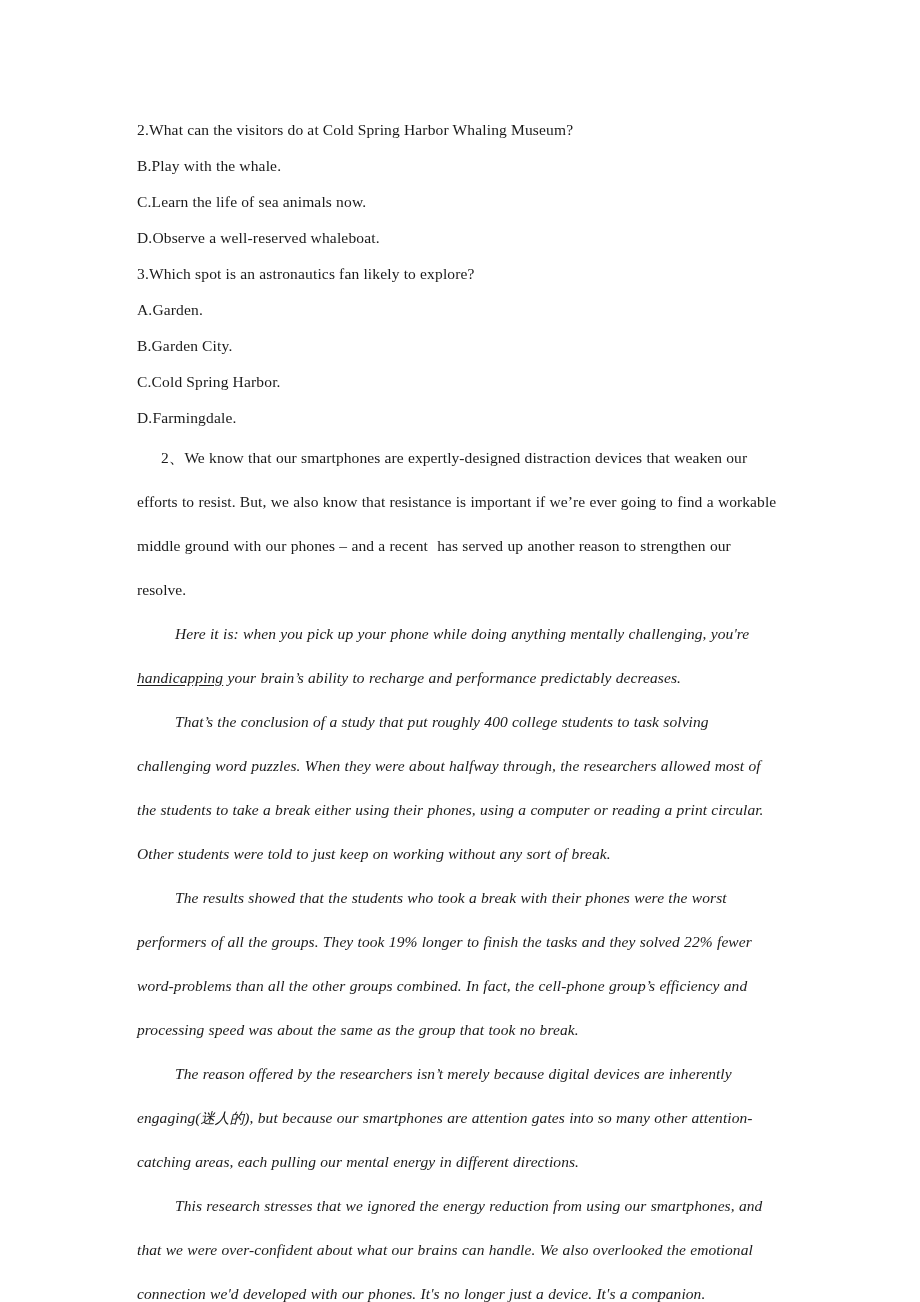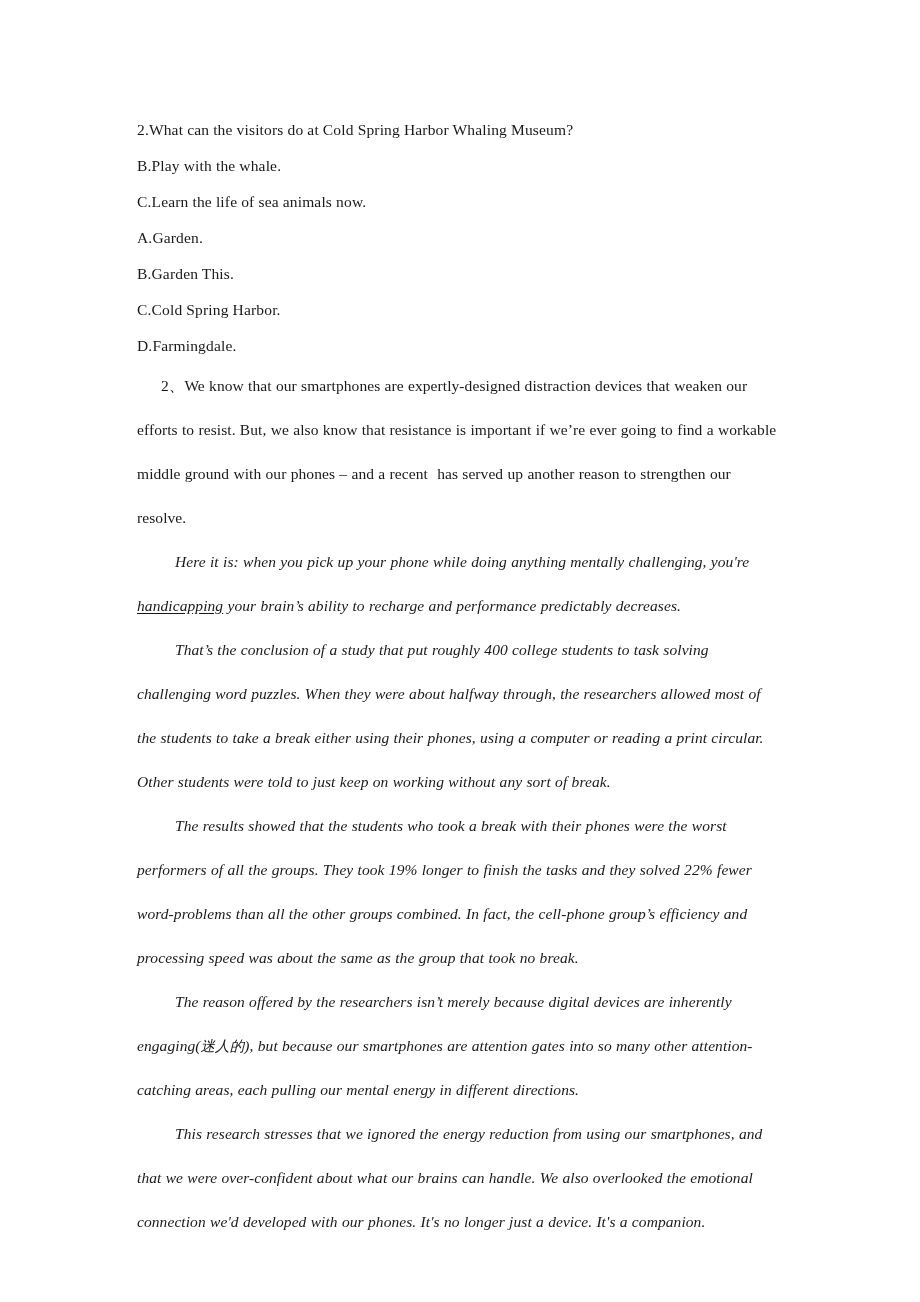--- a/index.html
+++ b/index.html
@@ -77,23 +77,25 @@
 </style>
 </head>
 <body>
 
 <div id="page">
   <div id="doc-body">
 
     <div class="q-line">2.What can the visitors do at Cold Spring Harbor Whaling Museum?</div>
     <div class="q-line">B.Play with the whale.</div>
     <div class="q-line">C.Learn the life of sea animals now.</div>
+    <div class="q-line">D.Observe a well-reserved whaleboat.</div>
 
+    <div class="q-line">3.Which spot is an astronautics fan likely to explore?</div>
     <div class="q-line">A.Garden.</div>
-    <div class="q-line">B.Garden This.</div>
+    <div class="q-line">B.Garden City.</div>
     <div class="q-line">C.Cold Spring Harbor.</div>
     <div class="q-line">D.Farmingdale.</div>
 
     <p class="para numbered"><span>2、</span><span>We know that our smartphones are expertly-designed distraction devices that weaken our efforts to resist. But, we also know that resistance is important if we’re ever going to find a workable middle ground with our phones – and a recent</span><span class="gap-space"></span> <span>has served up another reason to strengthen our resolve.</span></p>
 
     <p class="para indent"><span>Here it is: when you pick up your phone while doing anything mentally challenging, you're </span><span class="u-word">handicapping</span><span> your brain’s ability to recharge and performance predictably decreases.</span></p>
 
     <p class="para indent">That’s the conclusion of a study that put roughly 400 college students to task solving challenging word puzzles. When they were about halfway through, the researchers allowed most of the students to take a break either using their phones, using a computer or reading a print circular. Other students were told to just keep on working without any sort of break.</p>
 
     <p class="para indent">The results showed that the students who took a break with their phones were the worst performers of all the groups. They took 19% longer to finish the tasks and they solved 22% fewer word-problems than all the other groups combined. In fact, the cell-phone group’s efficiency and processing speed was about the same as the group that took no break.</p>

